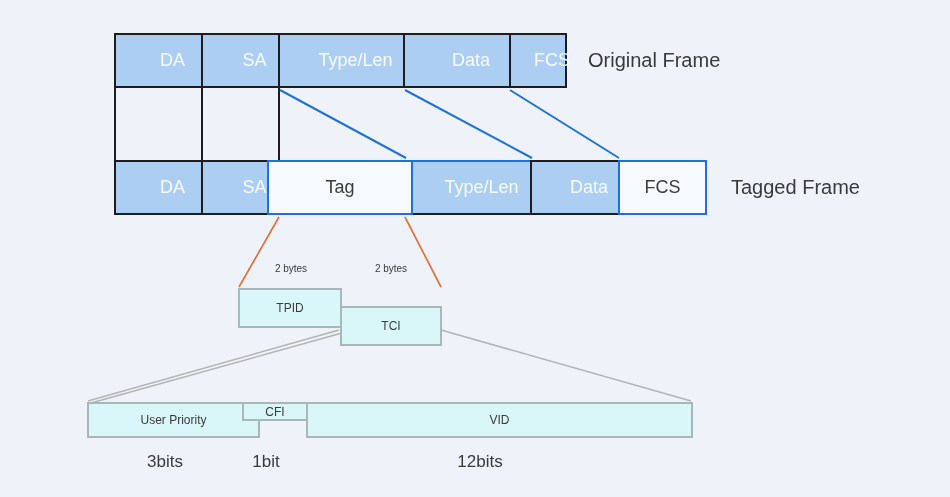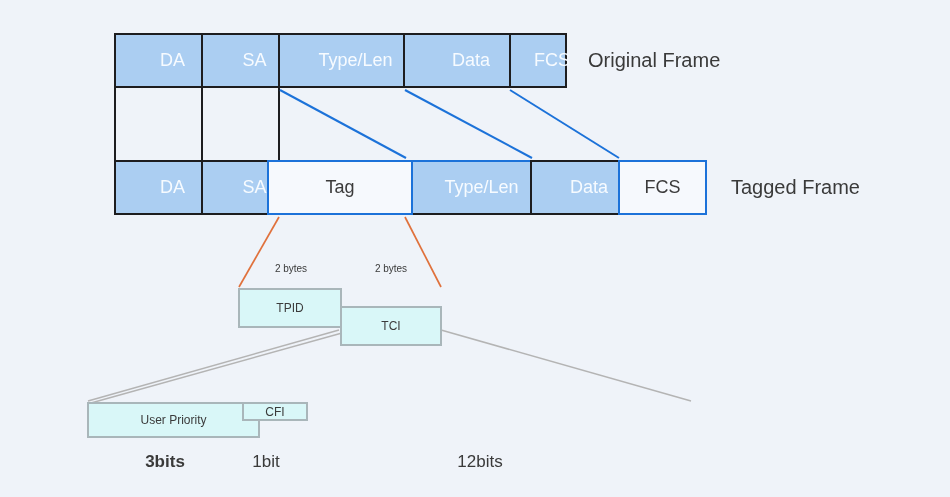--- a/index.html
+++ b/index.html
@@ -86,21 +86,21 @@
   .lbl-tagged   { left:731px; top:160px; }
   
   .tp-tpid { left:238px; top:288px; width:104px; height:40px; }
   .tp-tci  { left:340px; top:288px; width:102px; height:40px;margin-top:18px; }
   .bytes-left  { left:231px; top:263px; }
   .bytes-right { left:331px; top:263px; }
   
   .tc-up  { left:87px;  top:402px; width:173px; height:36px; }
   .tc-cfi { left:242px; top:402px; width:66px;  height:19px; }
   .tc-vid { left:306px; top:402px; width:387px; height:36px; }
-  .bits-up  { left:105px;font-weight:bold; }
+  .bits-up  { left:105px; }
   .bits-cfi { left:206px; }
   .bits-vid { left:420px; }
 </style>
 </head>
 <body>
 
 <div class="stage">
 
   <svg class="overlay" viewBox="0 0 950 497" xmlns="http://www.w3.org/2000/svg">
 
@@ -148,17 +148,18 @@
   <div class="cell white-blue tf-fcs">FCS</div>
   <div class="frame-label lbl-tagged">Tagged Frame</div>
 
   <div class="small-label bytes-left">2 bytes</div>
   <div class="small-label bytes-right">2 bytes</div>
   <div class="cell cyan tp-tpid">TPID</div>
   <div class="cell cyan tp-tci">TCI</div>
 
   <div class="cell cyan tc-up">User Priority</div>
   <div class="cell cyan tc-cfi">CFI</div>
+  <div class="cell cyan tc-vid">VID</div>
   <div class="bit-label bits-up">3bits</div>
   <div class="bit-label bits-cfi">1bit</div>
   <div class="bit-label bits-vid">12bits</div>
 
 </div>
 
 </body></html>

